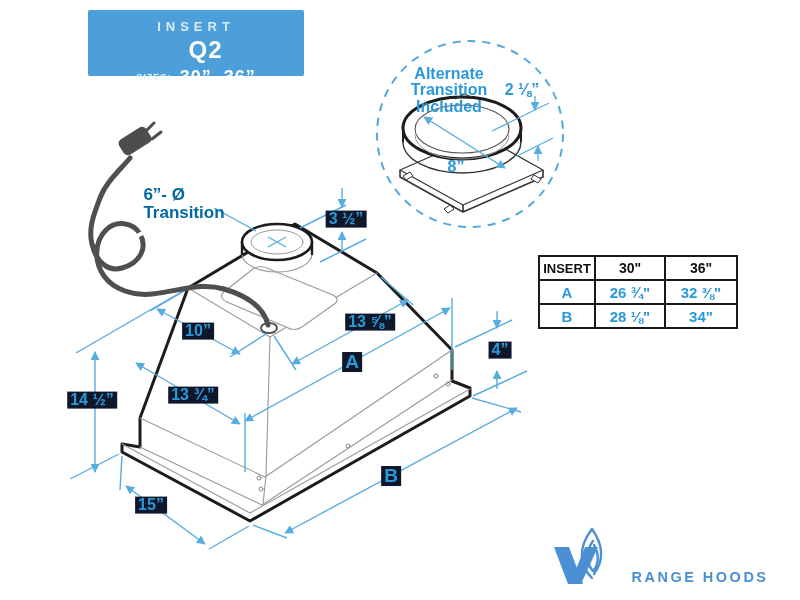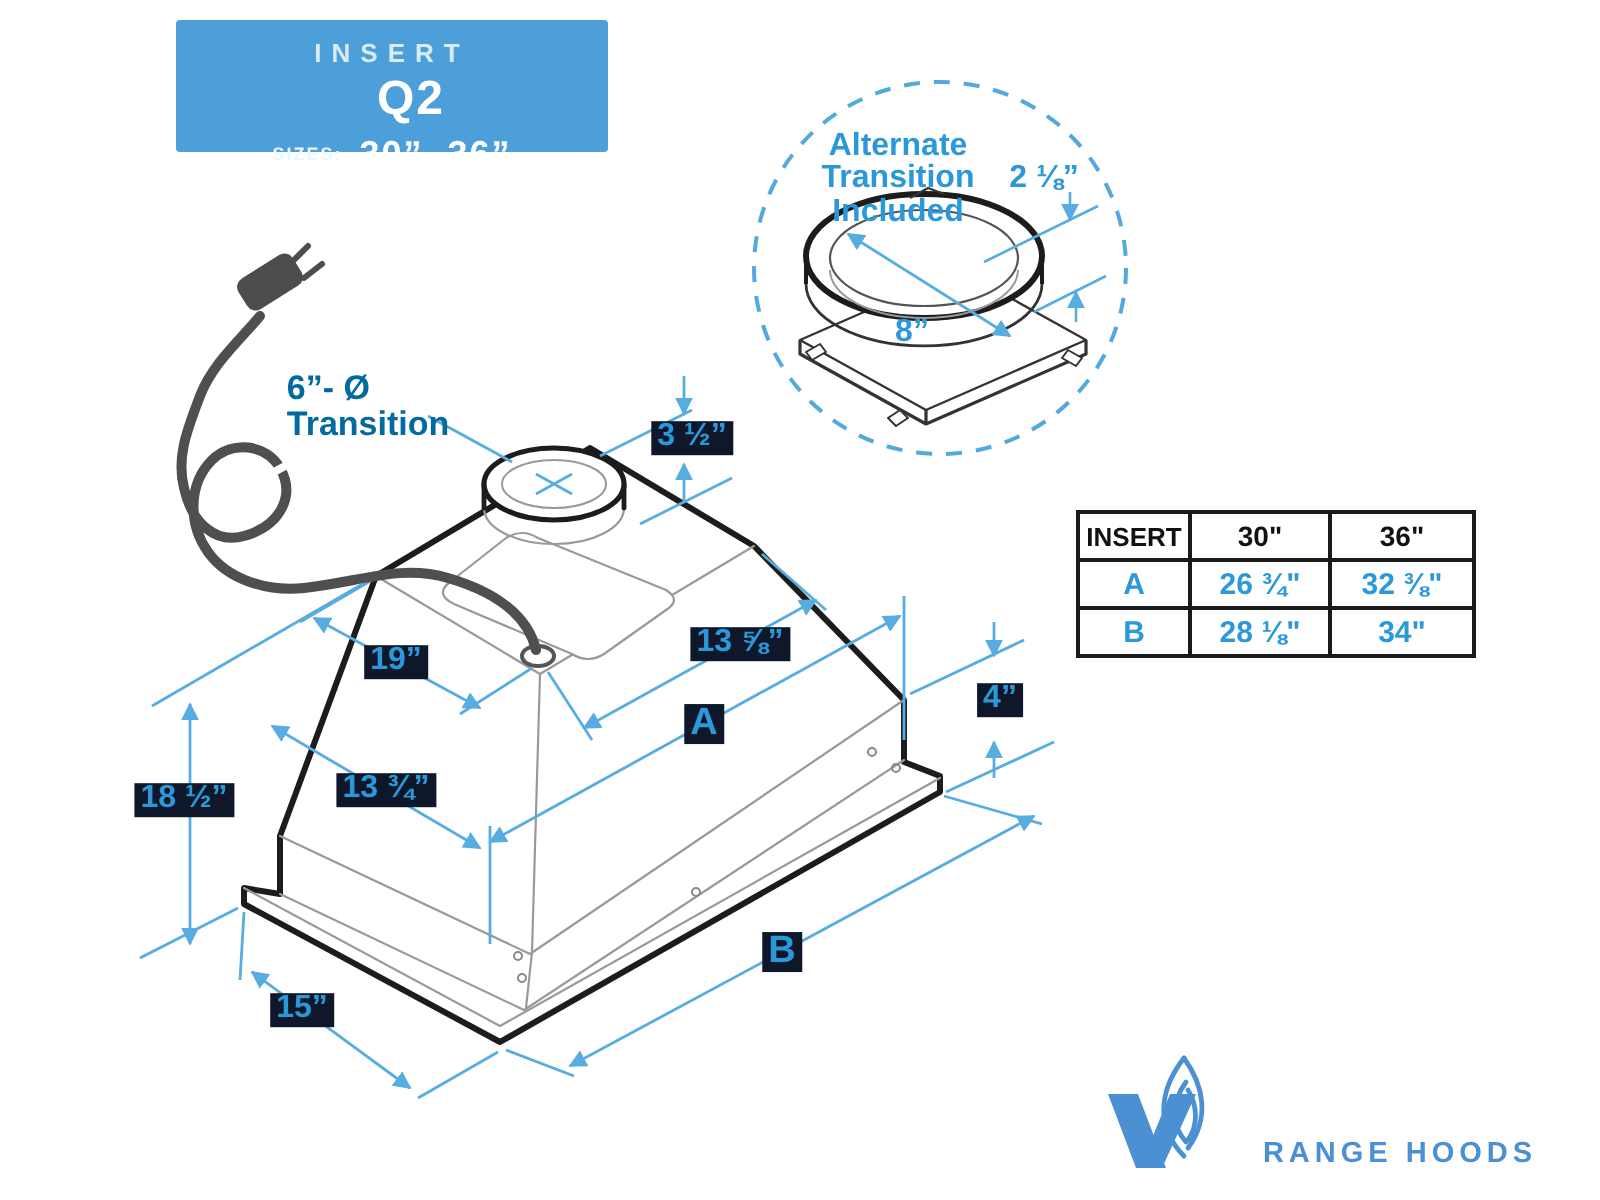--- a/index.html
+++ b/index.html
@@ -181,26 +181,26 @@
 
   <div class="note" style="left:449px;top:90px;">Alternate
 Transition
 Included</div>
   <div class="dim nobg" style="left:522px;top:90px;">2 ⅛”</div>
   <div class="dim nobg" style="left:456px;top:167px;">8”</div>
 
   <div class="callout" style="left:184px;top:204px;">6”- Ø
 Transition</div>
   <div class="dim" style="left:346px;top:219px;">3 ½”</div>
-  <div class="dim" style="left:198px;top:331px;">19”</div>
+  <div class="dim" style="left:198px;top:331px;">10”</div>
   <div class="dim" style="left:370px;top:322px;">13 ⅝”</div>
   <div class="dim big" style="left:352px;top:362px;">A</div>
   <div class="dim" style="left:500px;top:350px;">4”</div>
   <div class="dim" style="left:193px;top:395px;text-align:right;">13 ¾”</div>
-  <div class="dim" style="left:92px;top:400px;">18 ½”</div>
+  <div class="dim" style="left:92px;top:400px;">14 ½”</div>
   <div class="dim big" style="left:391px;top:476px;">B</div>
   <div class="dim" style="left:151px;top:505px;">15”</div>
 
   <table class="sizes">
     <tbody>
         <tr>
       <th class="c1">INSERT</th>
       <th class="c2 num">30"</th>
       <th class="c3 num">36"</th>
     </tr>

